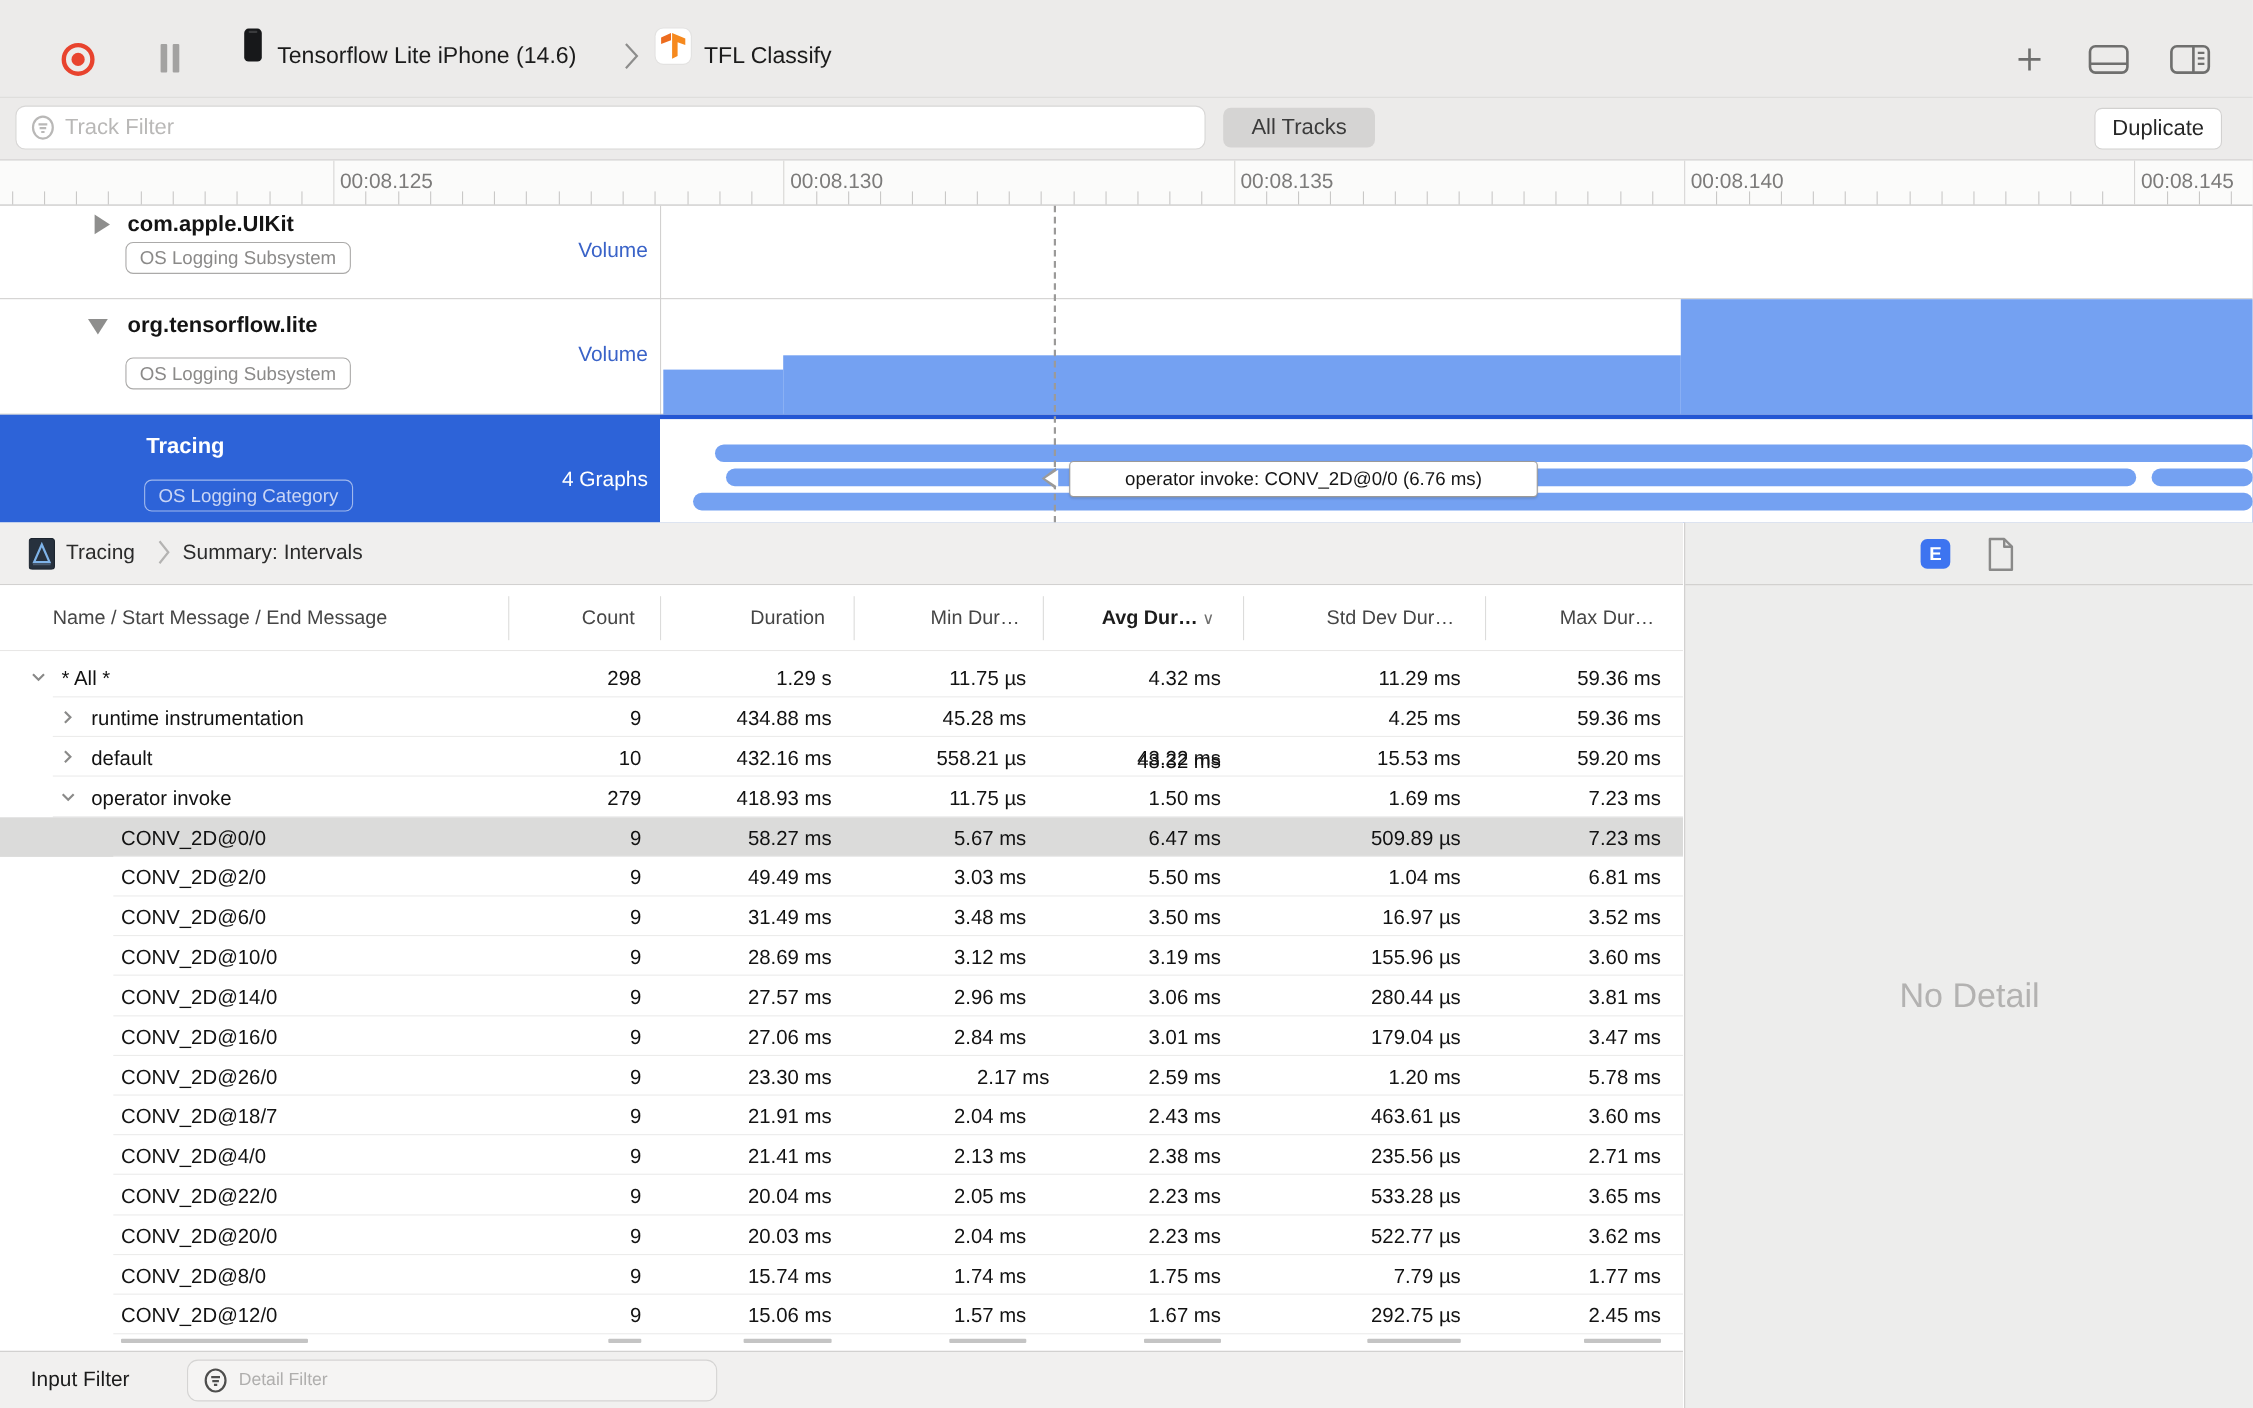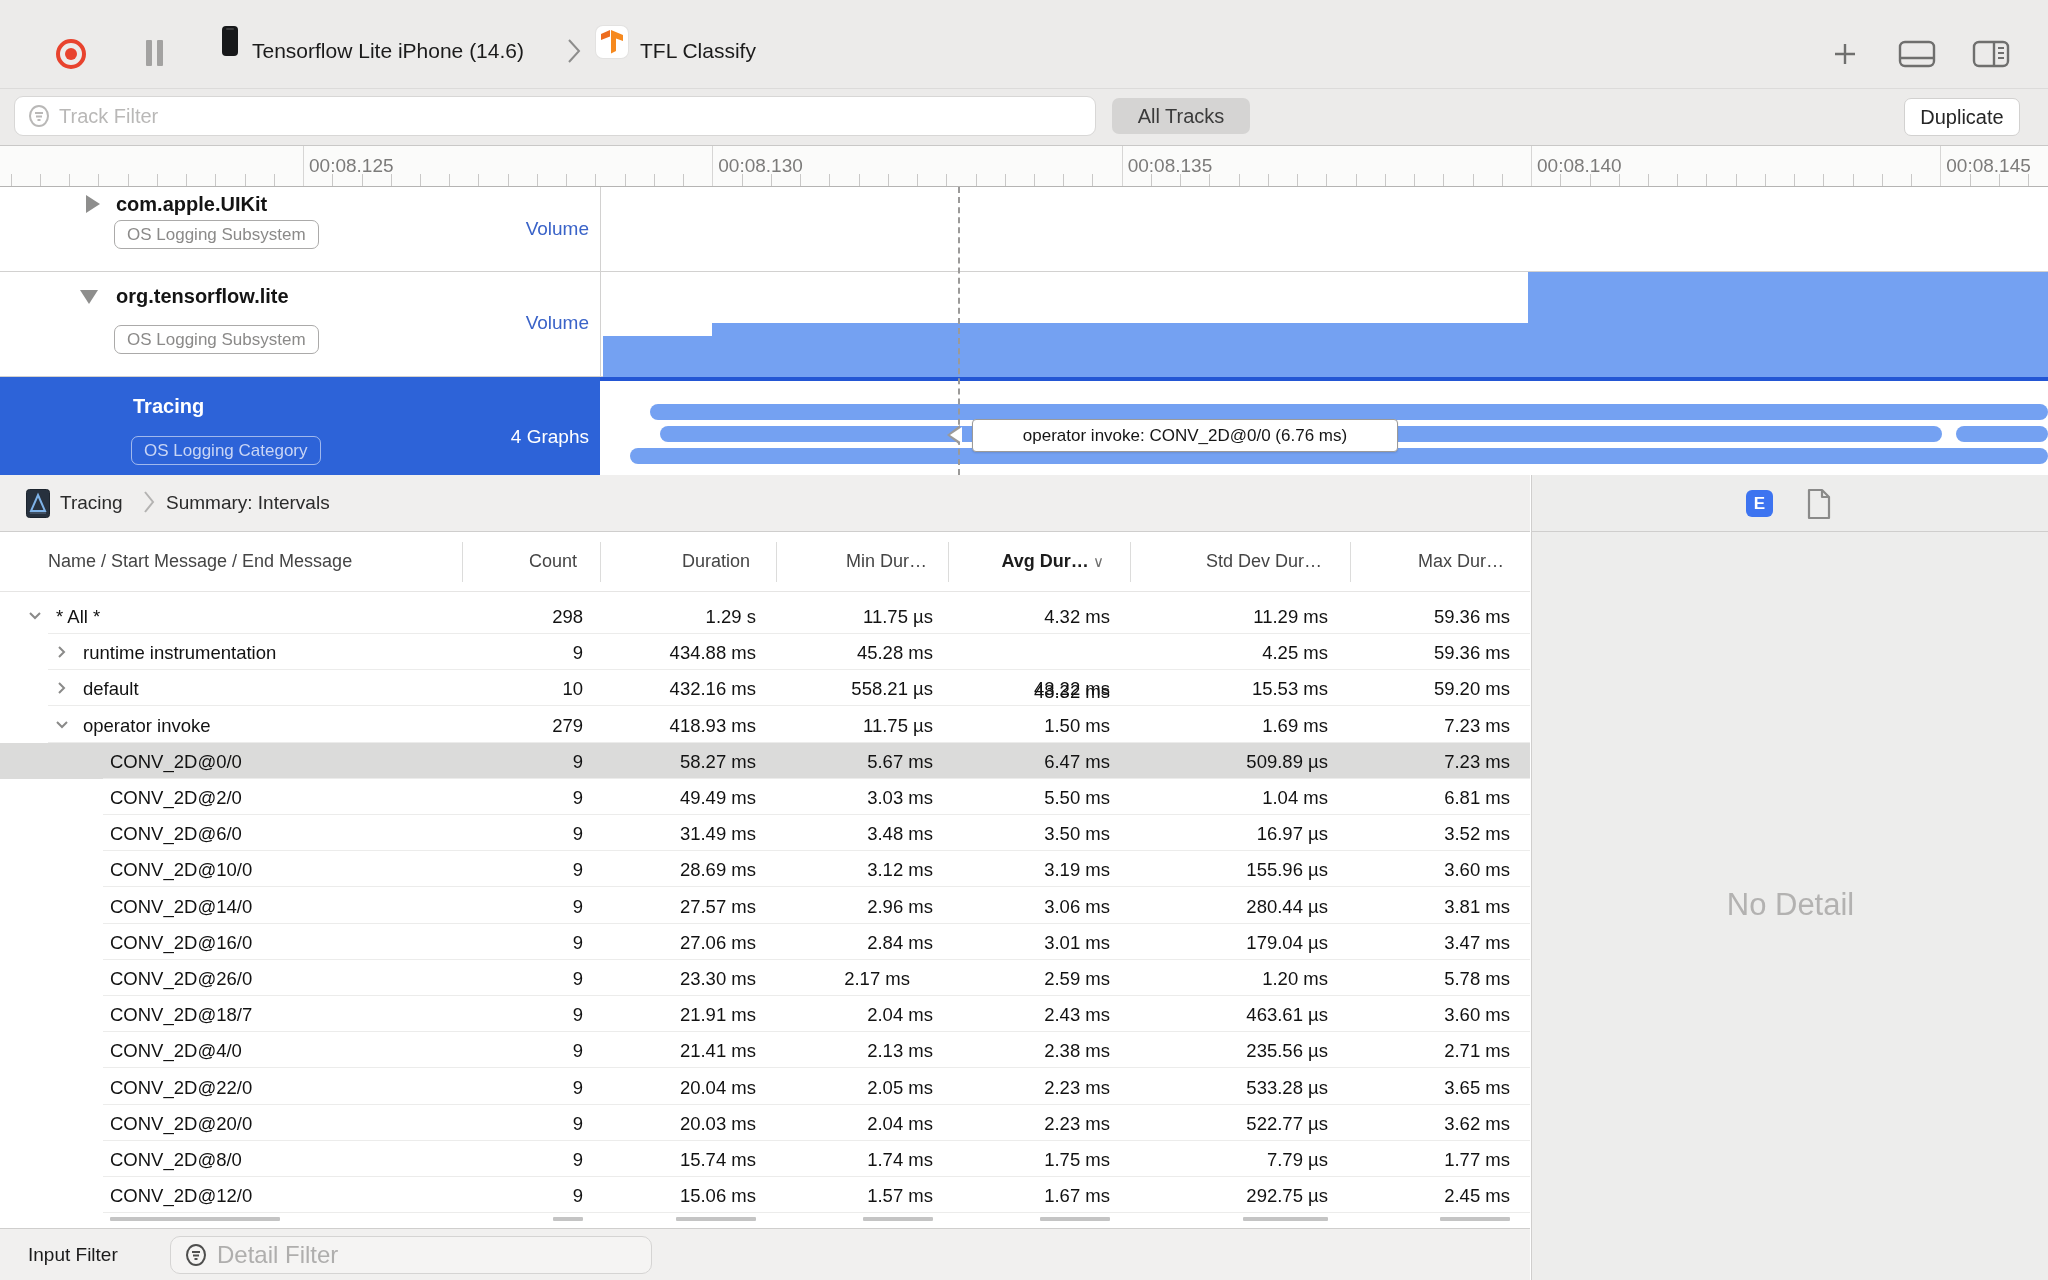--- a/index.html
+++ b/index.html
@@ -68,21 +68,21 @@
   .trow{position:absolute;left:0;width:1530px;height:36px;}
   .trow.sel{background:#DBDBDA;}
   .trow .sep{position:absolute;bottom:0;right:0;height:1px;background:#ECECEB;}
   .trow .cell{position:absolute;top:8px;font-size:18.5px;color:#121212;white-space:nowrap;}
   .trow .num{text-align:right;}
   .smudge{position:absolute;height:4px;background:#6b6b6b;opacity:.4;border-radius:1px;}
   
   .bottom-bar{left:0;top:1228px;width:1530px;height:52px;background:#F1F0EF;border-top:1px solid #CFCECD;}
   .inputfilter-label{position:absolute;left:28px;top:15px;font-size:19px;color:#1b1b1b;}
   .detail-filter{position:absolute;left:170px;top:7px;width:480px;height:36px;background:#F5F4F3;border:1px solid #D5D4D3;border-radius:10px;display:flex;align-items:center;}
-  .detail-filter .ph{color:#AFAEAD;font-size:24px;margin-left:9px;}
+  .detail-filter .ph{color:#AFAEAD;font-size:16px;margin-left:9px;}
   
   .right-panel{left:1531px;top:475px;width:517px;height:805px;background:#EDEDEC;border-left:1px solid #CFCECD;box-sizing:border-box;}
   .rp-hdr-border{position:absolute;left:0;top:56px;width:517px;height:1px;background:#CFCECD;}
   .e-btn{position:absolute;left:214px;top:15px;width:27px;height:27px;background:#3D74F0;border-radius:6px;
          display:flex;align-items:center;justify-content:center;color:#fff;font-size:17px;font-weight:bold;}
   .nodetail{position:absolute;left:0;top:412px;width:517px;text-align:center;font-size:31px;color:#B3B2B1;}
 </style>
 </head>
 <body>
 
@@ -395,21 +395,21 @@
         <div class="cell num" style="right: 597px;">2.84 ms</div>
         <div class="cell num" style="right: 420px;">3.01 ms</div>
         <div class="cell num" style="right: 202px;">179.04 µs</div>
         <div class="cell num" style="right: 20px;">3.47 ms</div>
         <div class="sep" style="left: 103px;"></div>
       </div>
       <div class="trow" style="top: 368px;">
         <div class="cell" style="left: 110px;">CONV_2D@26/0</div>
         <div class="cell num" style="right: 947px;">9</div>
         <div class="cell num" style="right: 774px;">23.30 ms</div>
-        <div class="cell num" style="right: 620px;">2.17 ms</div>
+        <div class="cell num" style="right: 576px;">2.17 ms</div>
         <div class="cell num" style="right: 420px;">2.59 ms</div>
         <div class="cell num" style="right: 202px;">1.20 ms</div>
         <div class="cell num" style="right: 20px;">5.78 ms</div>
         <div class="sep" style="left: 103px;"></div>
       </div>
       <div class="trow" style="top: 404.2px;">
         <div class="cell" style="left: 110px;">CONV_2D@18/7</div>
         <div class="cell num" style="right: 947px;">9</div>
         <div class="cell num" style="right: 774px;">21.91 ms</div>
         <div class="cell num" style="right: 597px;">2.04 ms</div>

